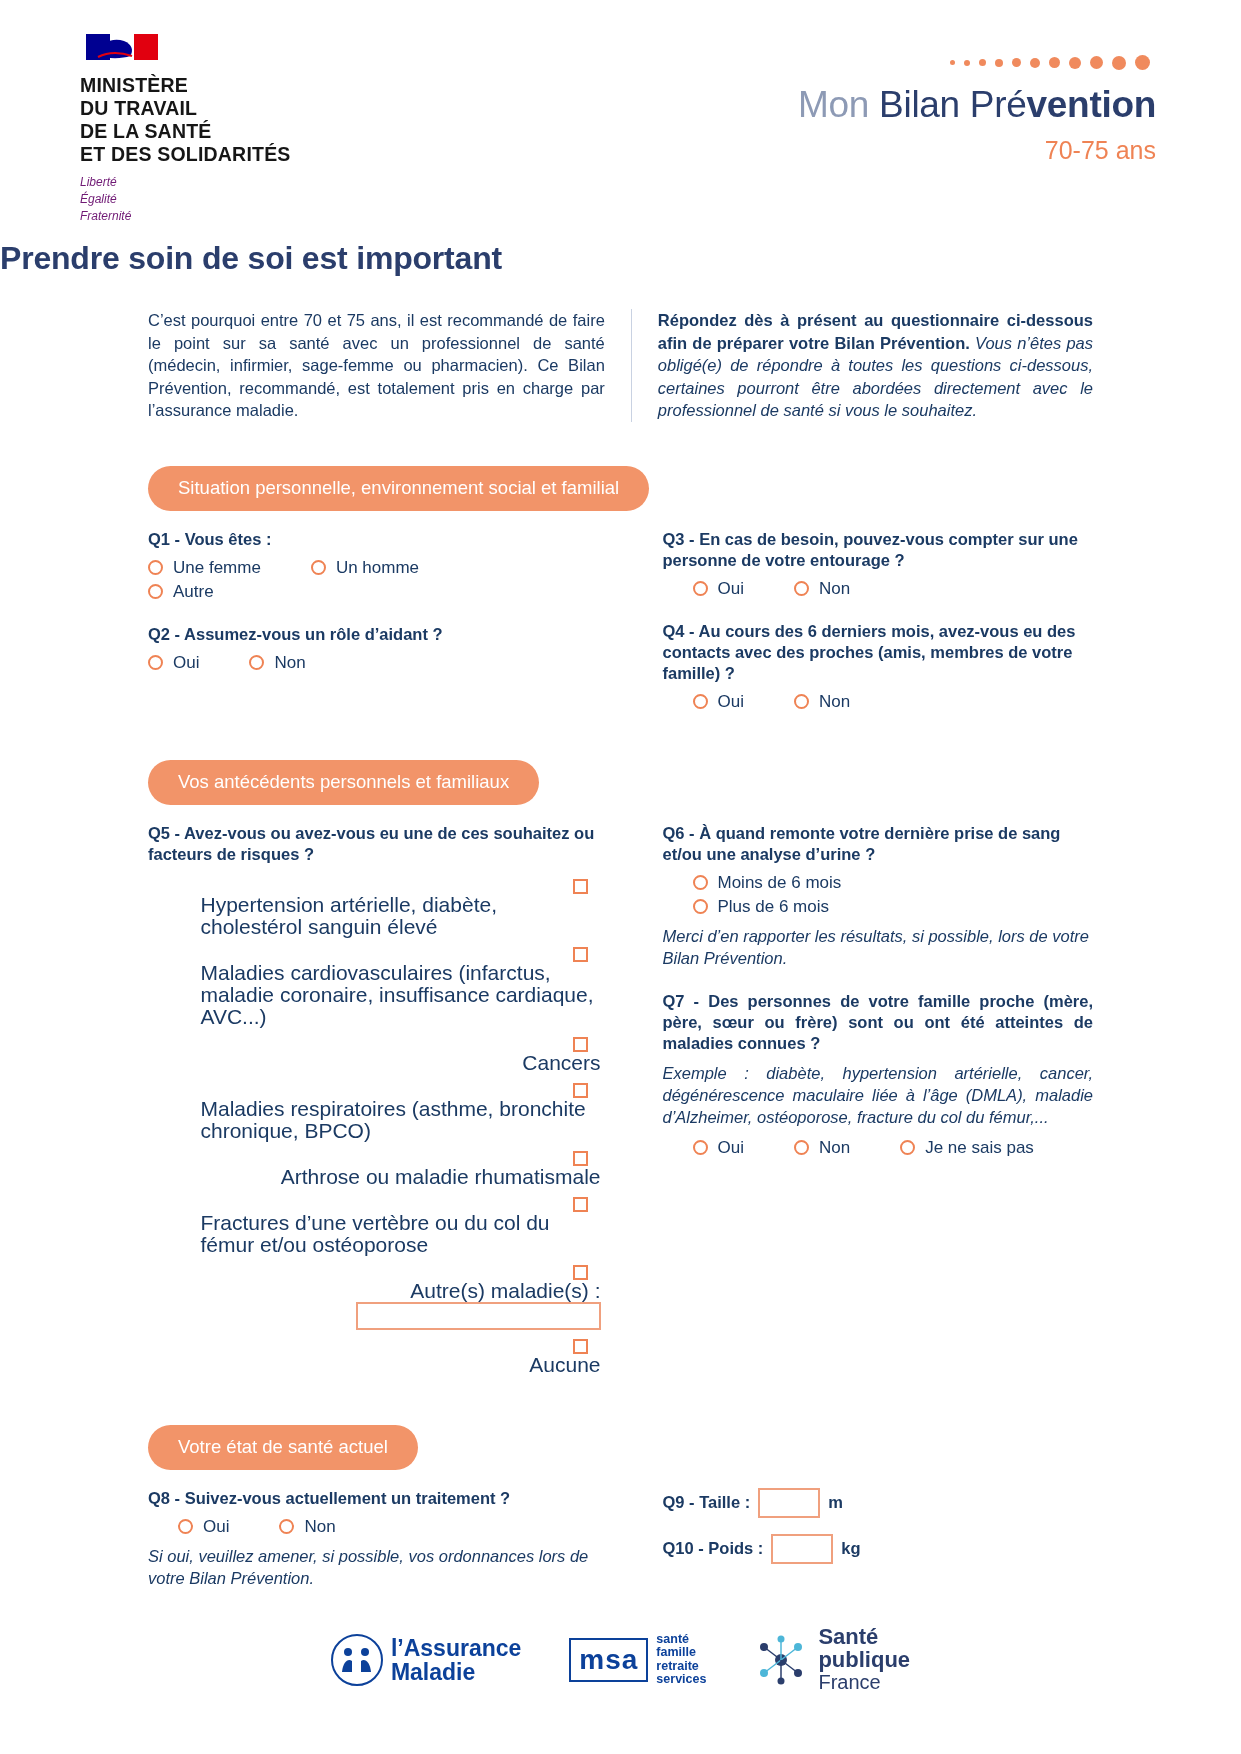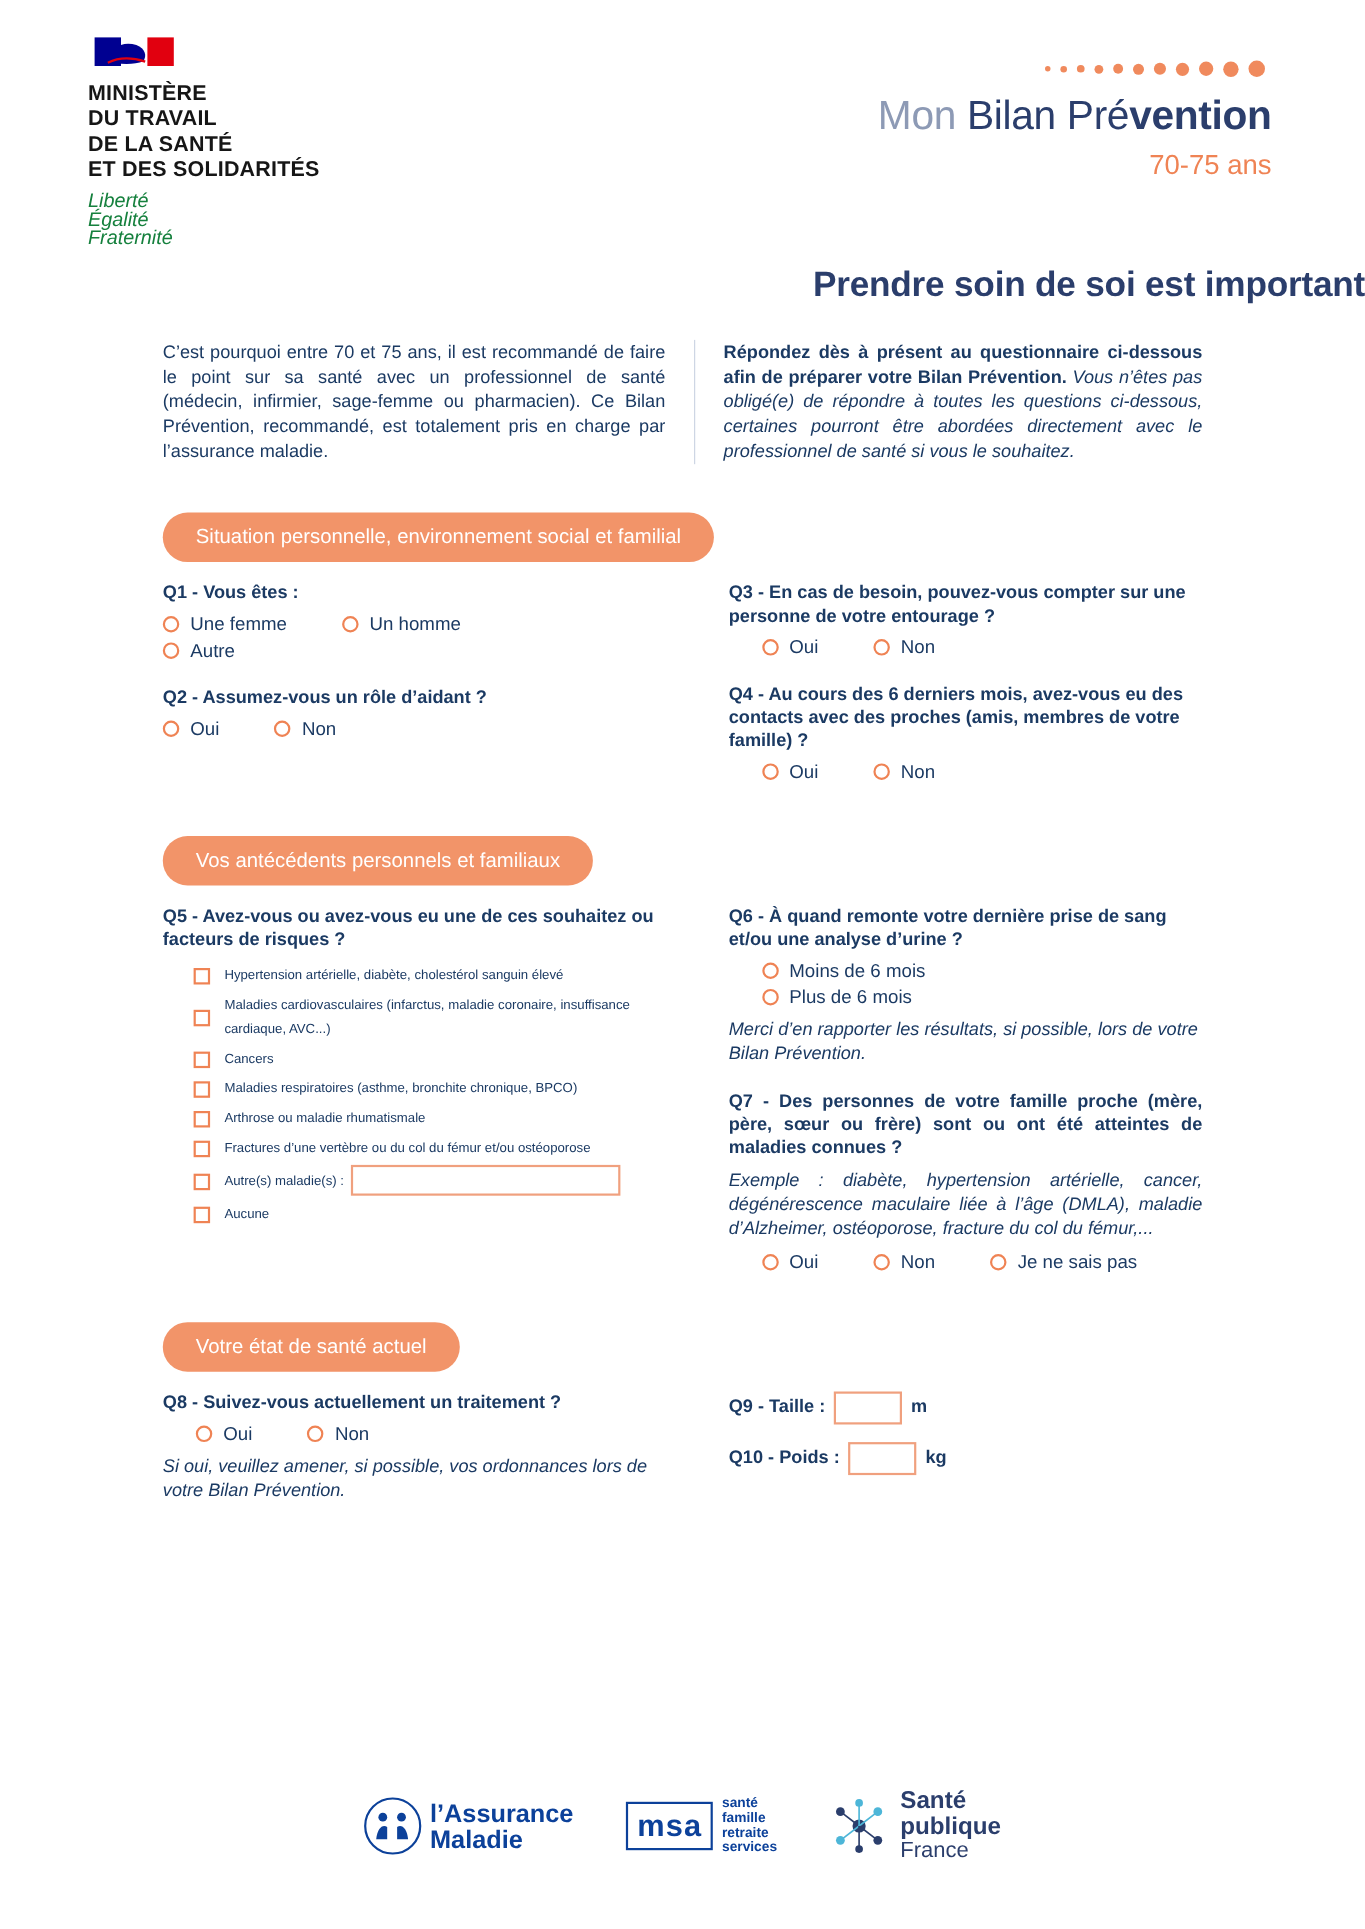--- a/index.html
+++ b/index.html
@@ -40,23 +40,23 @@
     font-weight: bold;
     font-size: 19.5px;
     line-height: 23px;
     letter-spacing: 0.2px;
     color: #161616;
     text-transform: uppercase;
   }
   .devise {
     margin-top: 8px;
     font-style: italic;
-    font-size: 18px;
+    font-size: 12px;
     line-height: 17px;
-    color: #15803d;
+    color: #701a75;
   }
 
   .brand {
     position: absolute;
     right: 85px;
     top: 55px;
     text-align: right;
   }
   .dots {
     display: flex;
@@ -83,21 +83,21 @@
   .brand-title .bold { font-weight: bold; color: #2b3e6c; }
   .brand-sub {
     margin-top: 10px;
     font-size: 25px;
     color: #ef8354;
     font-weight: 500;
   }
 
   
   .page-title {
-    text-align: right;
+    text-align: left;
     font-size: 32px;
     font-weight: bold;
     color: #2b3e6c;
     margin-top: 10px;
     letter-spacing: -0.2px;
   }
 
   
   .intro {
     display: flex;
@@ -155,24 +155,25 @@
     width: 15px; height: 15px; border-radius: 50%;
     border: 2.5px solid #ef8354;
     margin-right: 10px;
     flex: none;
   }
   .optlist { margin-top: 4px; }
   .optlist .opt { margin-bottom: 4px; }
 
   .checkline {
     display: flex;
-    align-items: center;
-    font-size: 12px;
+    align-items: flex-end;
+    font-size: 21px;
     line-height: 22px;
     margin-bottom: 5px;
+    flex-direction: column;
   }
   .check {
     width: 15px; height: 15px;
     border: 2px solid #ef8354;
     margin-right: 13px;
     margin-top: 4px;
     flex: none;
   }
   .cklabel { max-width: 400px; }
 

